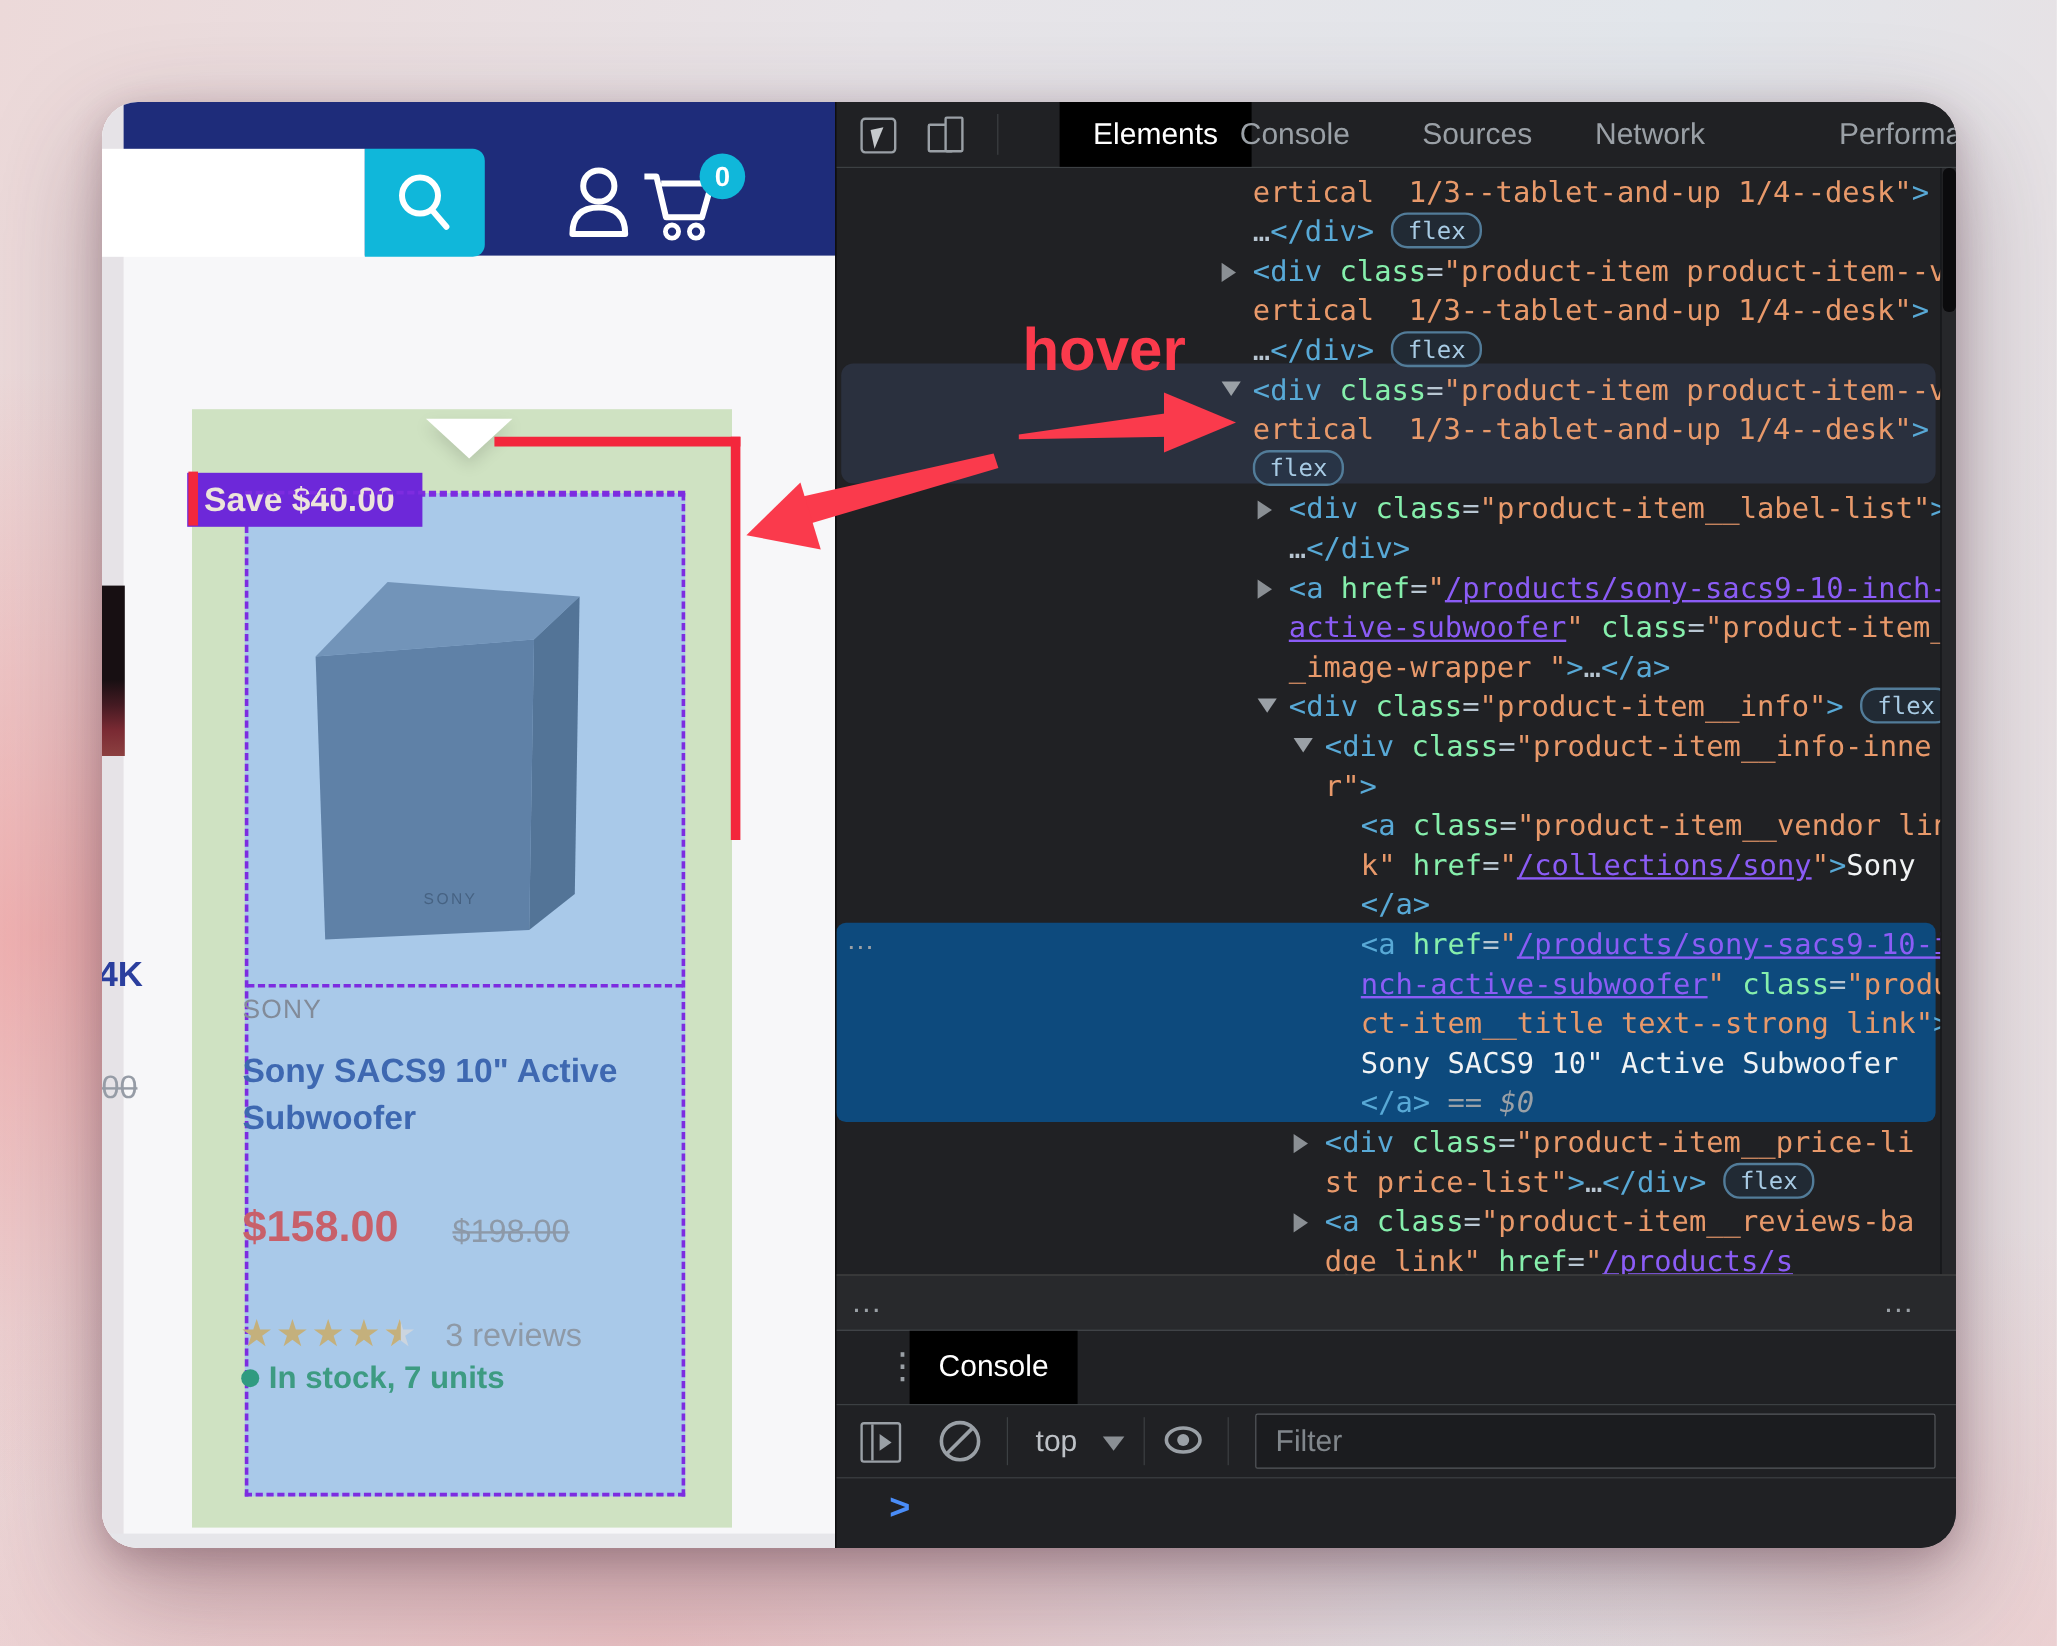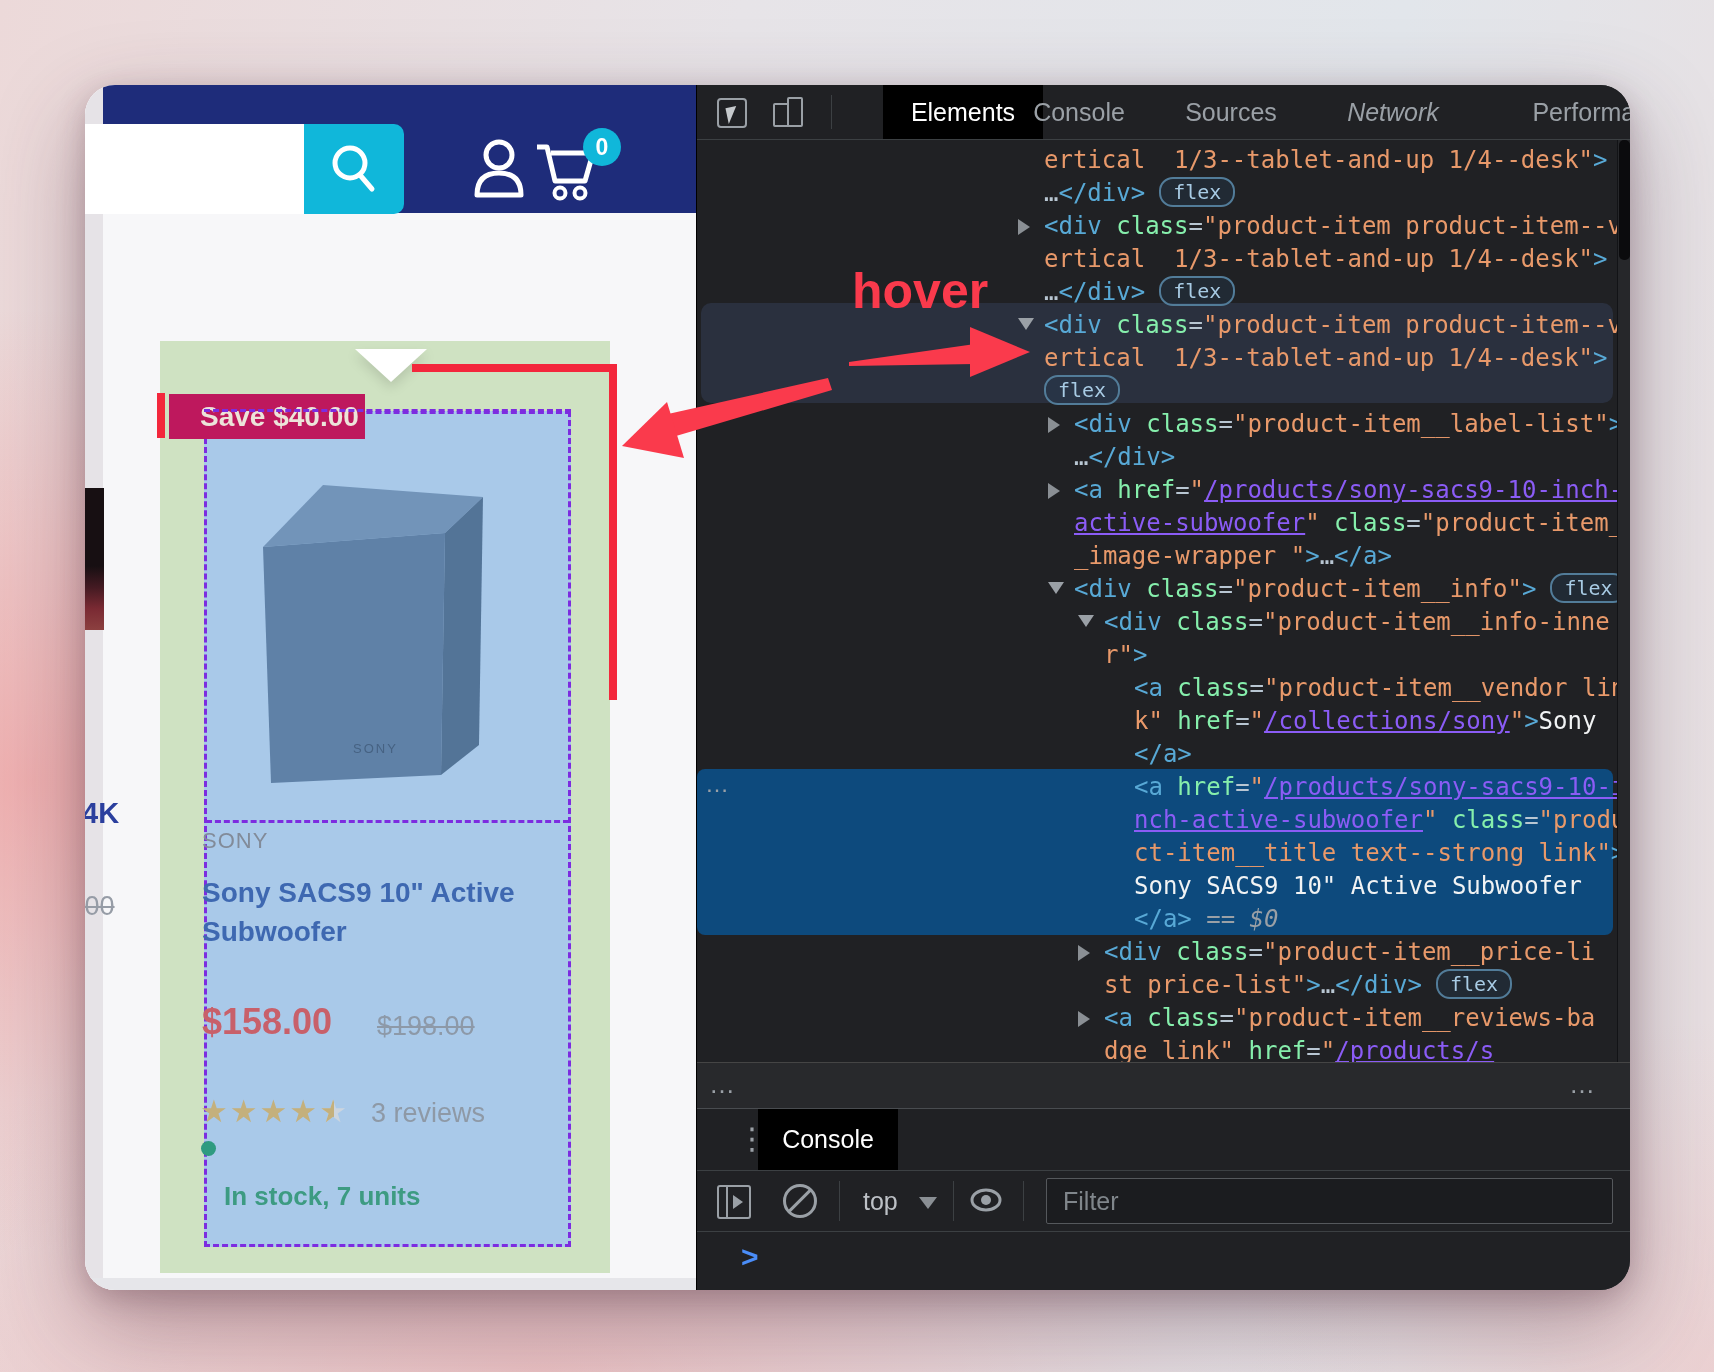--- a/index.html
+++ b/index.html
@@ -17,22 +17,22 @@
   
   #page{position:absolute;left:0;top:0;width:611px;height:1205px;background:#f7f7f9;overflow:hidden;}
   .lstrip{left:0;top:0;width:18px;height:1205px;background:#e6e3e7;}
   .hdr{left:18px;top:0;width:593px;height:128px;background:#1e2c7a;}
   .srch{left:0px;top:39px;width:219px;height:90px;background:#fff;}
   .srchbtn{left:219px;top:39px;width:100px;height:90px;background:#10b7da;border-radius:0 10px 10px 0;}
   
   .green{left:75px;top:256px;width:450px;height:932px;background:#cfe2c2;}
   .bluebox{left:119px;top:326px;width:367px;height:836px;background:#a9c9e9;border:3px dashed #7d2ce0;box-sizing:border-box;}
   .dashline{border-top:3px dashed #7d2ce0;height:0;}
-  .badge{left:84px;top:309px;width:196px;height:45px;background:#be185d;color:#ece4da;
-    font-size:28px;font-weight:bold;line-height:45px;padding-left:31px;box-sizing:border-box;white-space:nowrap;}
+  .badge{left:71px;top:309px;width:196px;height:45px;background:#6d28d9;color:#ece4da;
+    font-size:28px;font-weight:bold;line-height:45px;padding-left:14px;box-sizing:border-box;white-space:nowrap;}
   .vendor{color:#828b99;font-size:22px;letter-spacing:1px;}
   .ptitle{color:#3e68b1;font-size:28px;font-weight:bold;line-height:39px;}
   .price{color:#c8606a;font-size:36px;font-weight:bold;}
   .cprice{color:#8d99a8;font-size:27px;text-decoration:line-through;}
   .stars{font-size:31px;letter-spacing:2px;color:#c4b07c;white-space:nowrap;}
   .halfstar{position:relative;display:inline-block;color:#ccd5df;}
   .halfstar i{position:absolute;left:0;top:0;width:50%;overflow:hidden;color:#c4b07c;font-style:normal;}
   .reviews{color:#8e99a6;font-size:27px;}
   .stock{color:#3d9b82;font-size:26px;font-weight:bold;}
   .stockdot{width:15px;height:15px;border-radius:50%;background:#2f9b80;}
@@ -133,21 +133,21 @@
       <div class="abs vendor" style="left:117px;top:743px;">SONY</div>
       <div class="abs ptitle" style="left:117px;top:788px;">
         <span>Sony SACS9 10" Active</span><br>
         <span>Subwoofer</span>
       </div>
       <div class="abs price" style="left:117px;top:916px;">$158.00</div>
       <div class="abs cprice" style="left:292px;top:926px;">$198.00</div>
       <div class="abs stars" style="left:115px;top:1008px;">★★★★<span class="halfstar">★<i>★</i></span></div>
       <div class="abs reviews" style="left:286px;top:1013px;">3 reviews</div>
       <div class="abs stockdot" style="left:116px;top:1056px;"></div>
-      <div class="abs stock" style="left:139px;top:1048px;margin-top:48px;">In stock, 7 units</div>
+      <div class="abs stock" style="left:139px;top:1048px;">In stock, 7 units</div>
 
       <div class="abs tv"></div>
       <div class="abs fragtitle" style="left:-3px;top:712px;">4K</div>
       <div class="abs fragprice" style="left:-8px;top:806px;">.00</div>
       <div class="abs pfoot"></div>
 
       <div class="abs notch"></div>
     </div>
 
     <div id="devtools">
@@ -221,21 +221,21 @@
       <svg class="abs" style="left:272px;top:1100px;" width="34" height="30" viewBox="0 0 34 30">
         <ellipse cx="17" cy="15" rx="14" ry="10" fill="none" stroke="#9aa0a6" stroke-width="3"></ellipse>
         <circle cx="17" cy="15" r="5" fill="#9aa0a6"></circle>
       </svg>
       <div class="vsep" style="left:326px;top:1096px;height:40px;"></div>
       <div class="abs filter">Filter</div>
       <div class="abs prompt" style="left:44px;top:1155px;">&gt;</div>
     <div class="tab active" style="left: 150px; width: 160px; margin-left: 36px;">Elements</div>
         <div class="tab" style="left: 322px; width: 120px;">Console</div>
         <div class="tab" style="left: 474px; width: 120px;">Sources</div>
-        <div class="tab" style="left: 636px; width: 120px; font-style: italic;">Network</div>
+        <div class="tab" style="left: 618px; width: 120px;">Network</div>
         <div class="tab" style="left: 782px; width: 250px;">Performance</div>
       </div>
   </div>
 
   <div class="hoverword">hover</div>
   <svg id="annot" viewBox="0 0 1714 1372">
 
     <line x1="412" y1="368" x2="617" y2="368" stroke="#f3273c" stroke-width="8"></line>
     <line x1="613" y1="364" x2="613" y2="700" stroke="#f3273c" stroke-width="8"></line>
     <rect x="157" y="393" width="8" height="45" fill="#f3273c"></rect>

